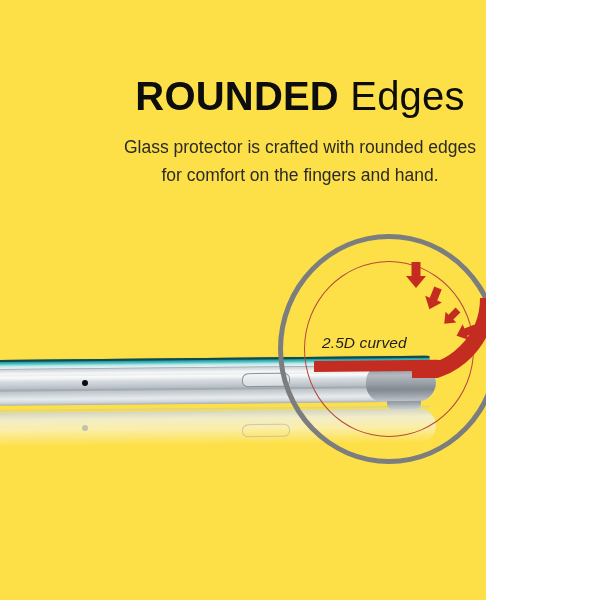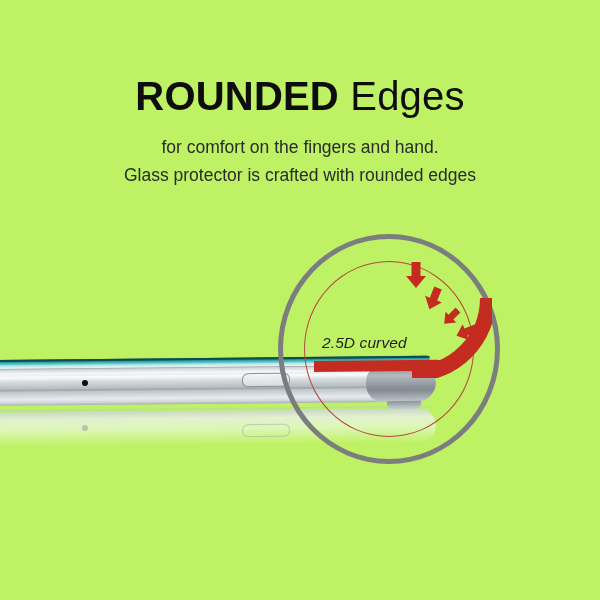--- a/index.html
+++ b/index.html
@@ -5,23 +5,23 @@
   html, body {
     margin: 0;
     padding: 0;
     background: #ffffff;
   }
   body {
     font-family: "Liberation Sans", sans-serif;
   }
   .canvas {
     position: relative;
-    width: 600px;
+    width: 486px;
     height: 600px;
-    background: #bef264;
+    background: #fde047;
     overflow: hidden;
   }
 
   
   .heading {
     position: absolute;
     top: 72px;
     left: 0;
     width: 600px;
     text-align: center;
@@ -316,22 +316,22 @@
 </head>
 <body>
 
 <div class="canvas">
 
   <div class="heading">
     <span class="strong">ROUNDED</span><span class="light"> Edges</span>
   </div>
 
   <div class="subtitle">
+    <span class="line">Glass protector is crafted with rounded edges</span>
     <span class="line">for comfort on the fingers and hand.</span>
-    <span class="line">Glass protector is crafted with rounded edges</span>
   </div>
 
   <div class="stage">
 
     <div class="phone-wrap">
       <div class="phone-body">
         <div class="phone-sheen"></div>
         <div class="phone-groove"></div>
         <div class="phone-cap"></div>
       </div>

